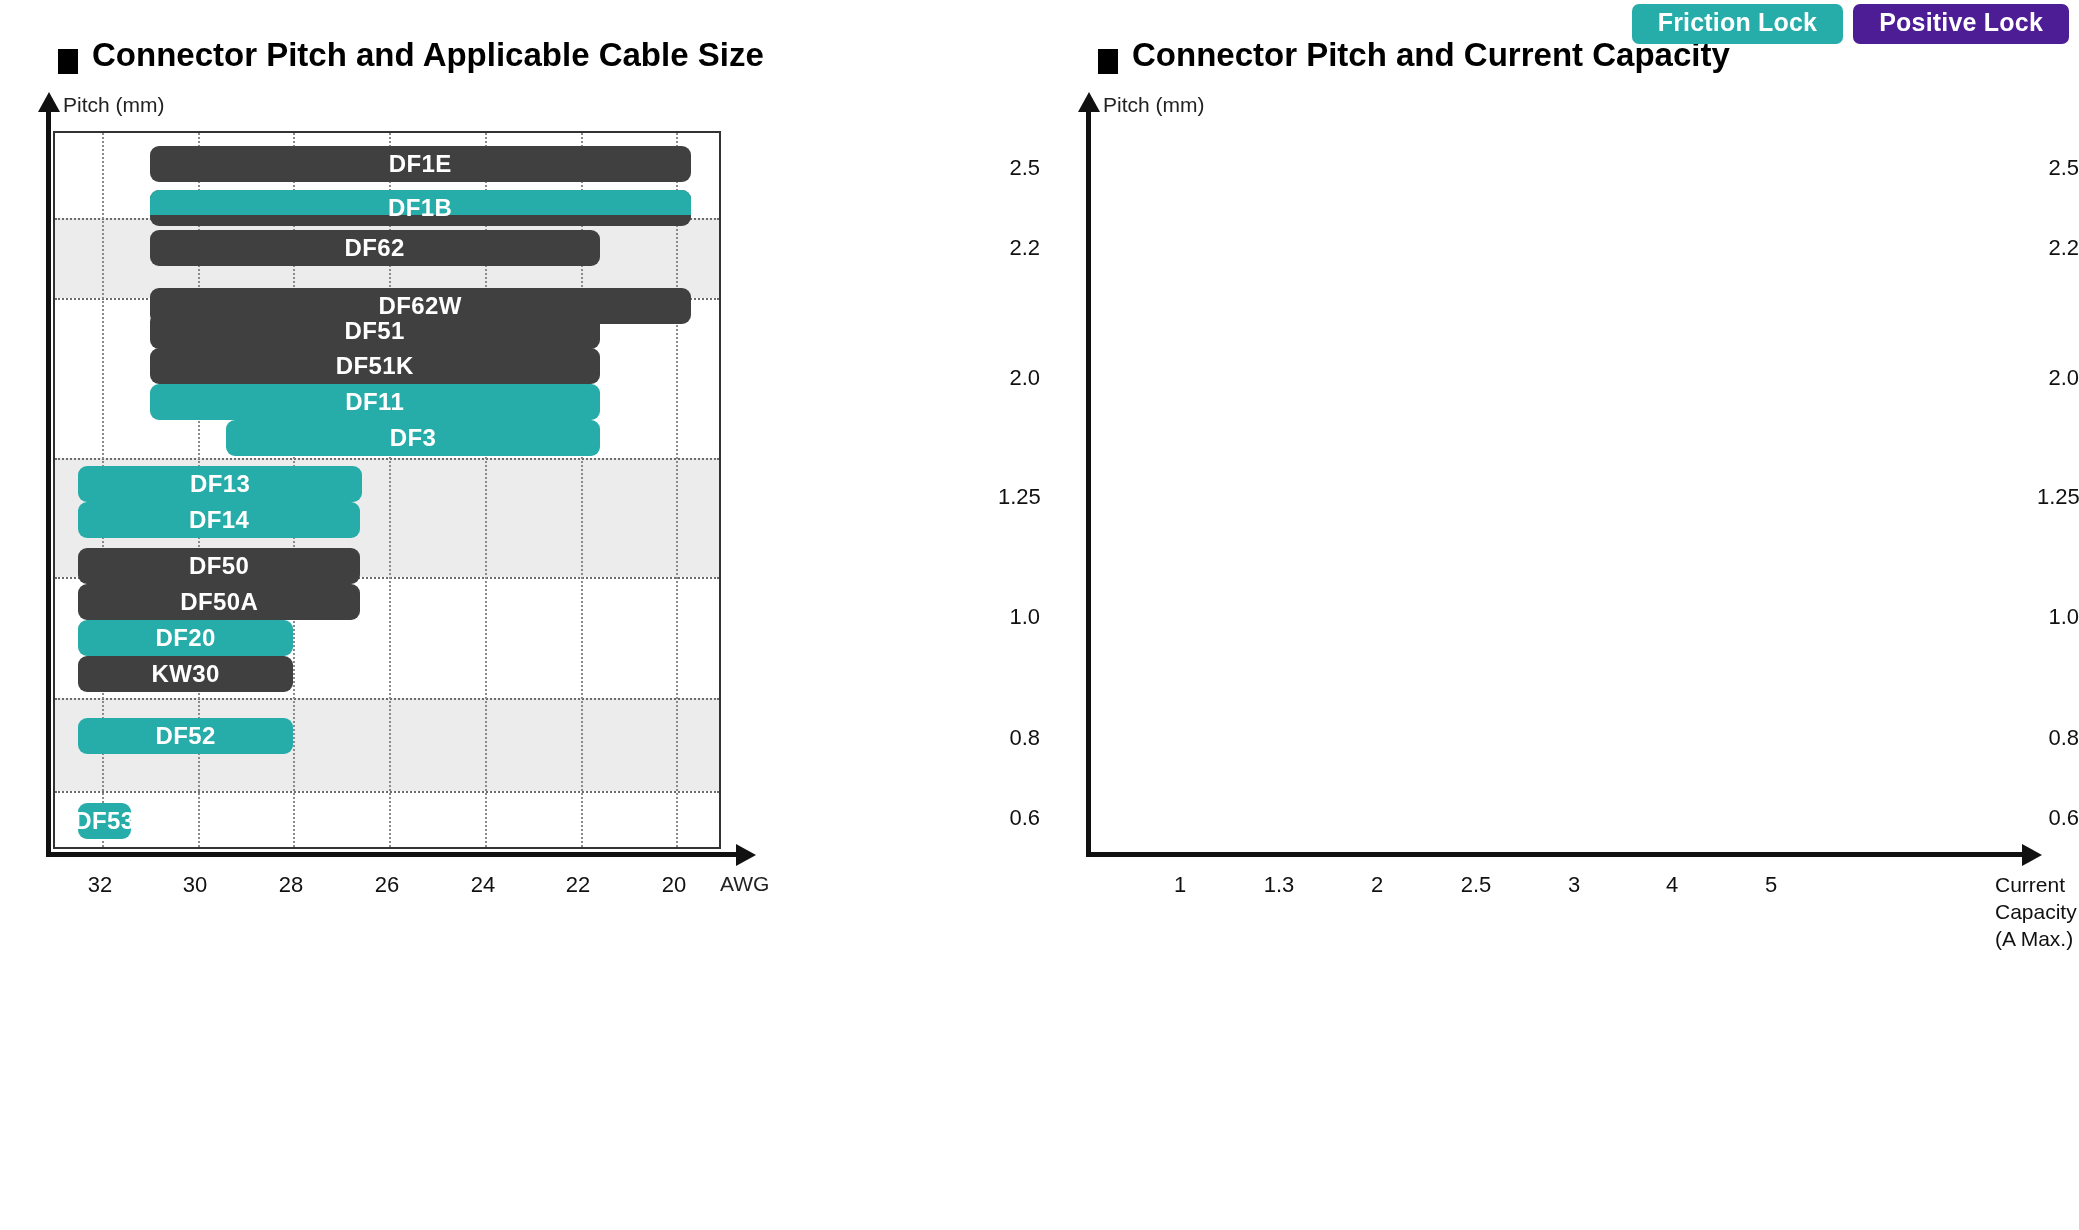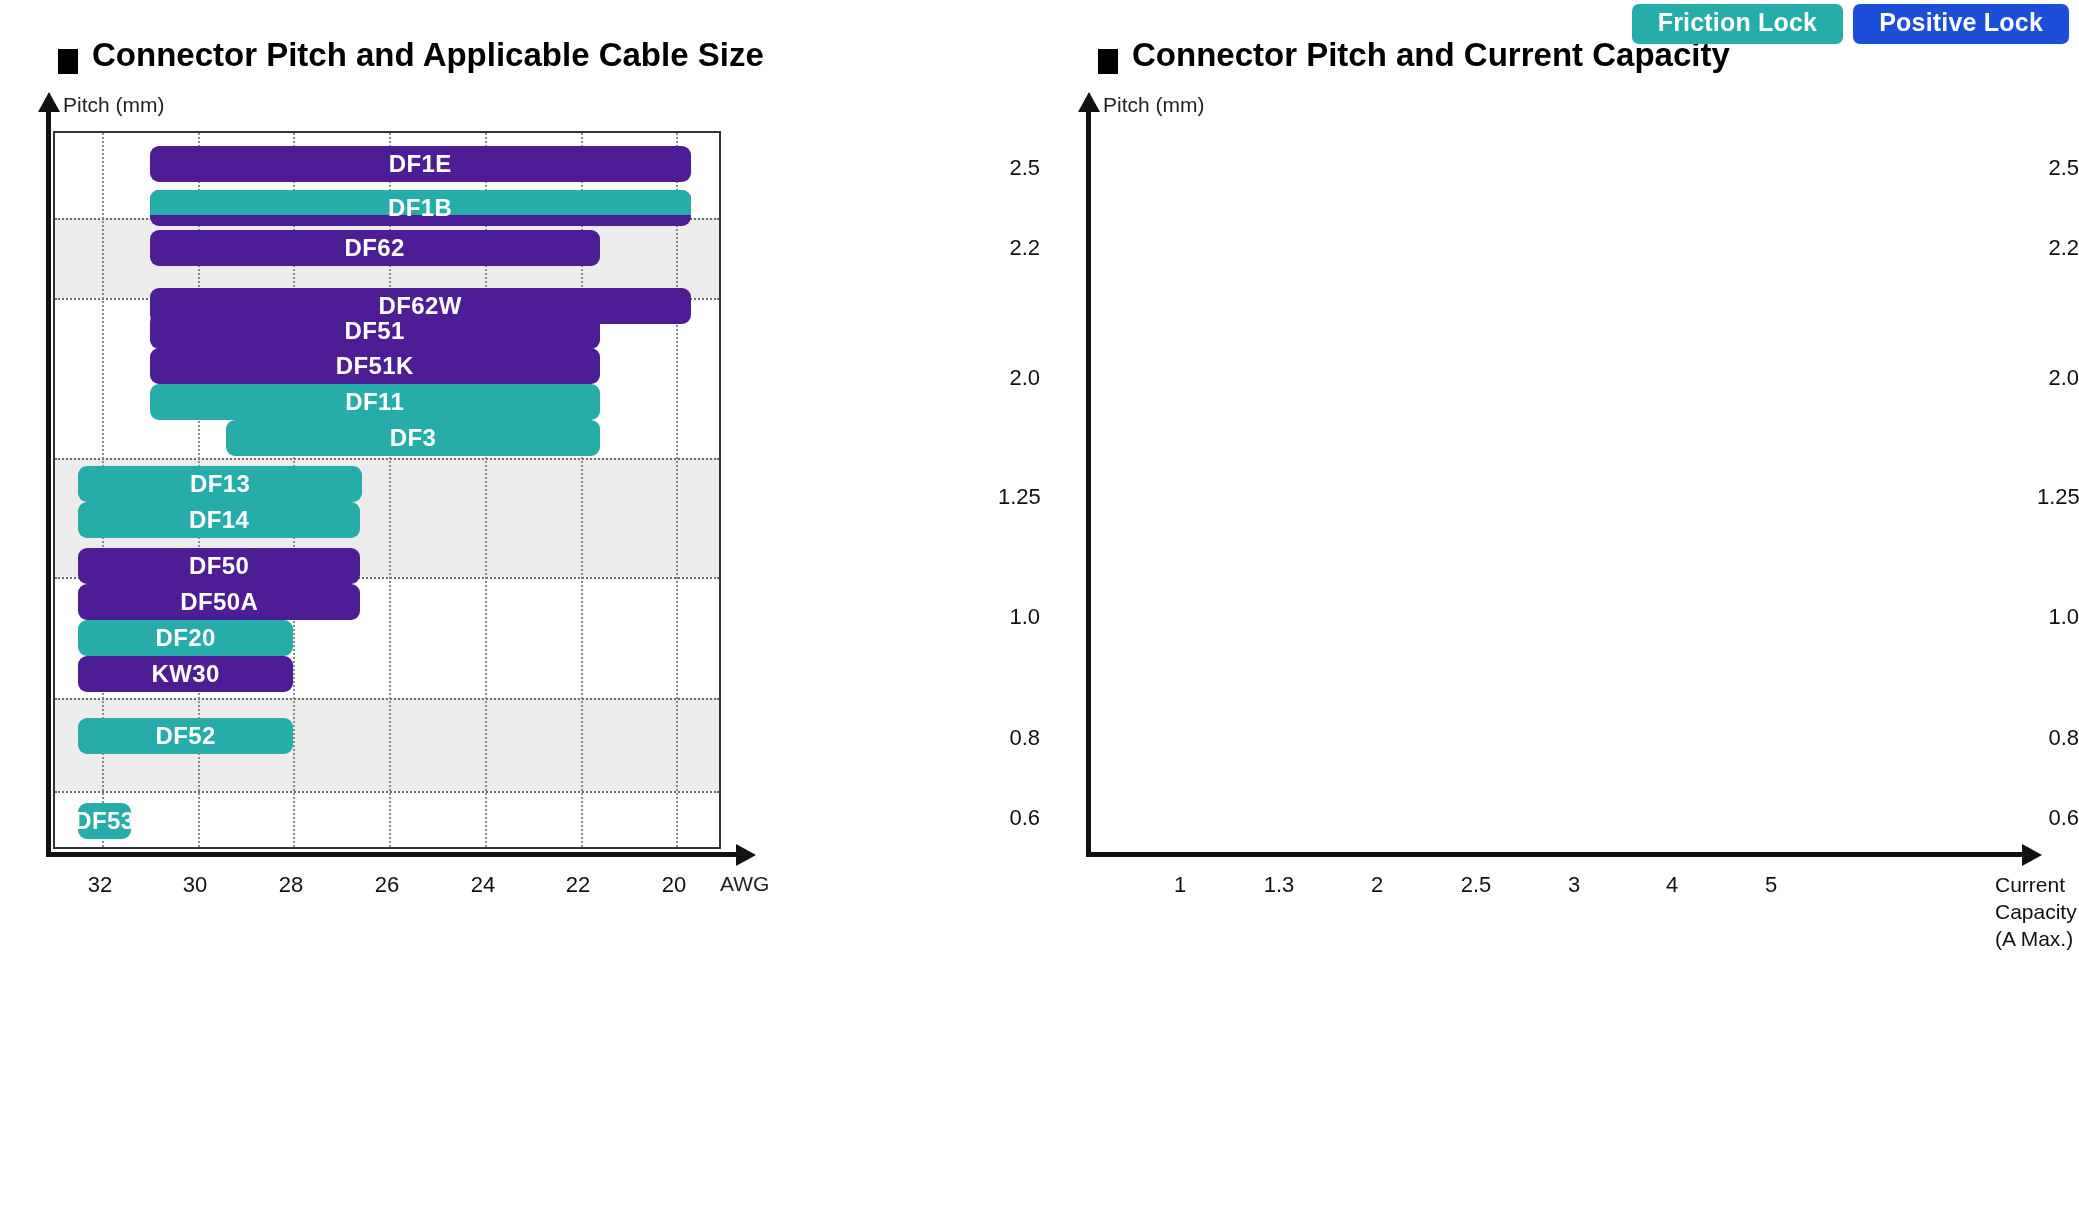--- a/index.html
+++ b/index.html
@@ -28,21 +28,21 @@
     color: #ffffff;
     font-size: 25px;
     font-weight: 600;
     padding: 5px 26px 7px 26px;
     border-radius: 7px;
     letter-spacing: .2px;
     line-height: 1.1;
     white-space: nowrap;
   }
   .lg-friction { background: #26ada9; }
-  .lg-positive { background: #1d4ed8; }
+  .lg-positive { background: #4c1d95; }
 
   
   .panel { position: absolute; top: 0; height: 1230px; }
   #panel-left  { left: 0px;    width: 1040px; }
   #panel-right { left: 1040px; width: 1039px; }
 
   .panel-title {
     position: absolute;
     top: 36px;
     left: 58px;
@@ -143,21 +143,21 @@
     display: flex;
     align-items: center;
     justify-content: center;
     color: #ffffff;
     font-size: 24px;
     font-weight: 700;
     letter-spacing: .4px;
     overflow: hidden;
   }
   .bar.friction { background: #26ada9; }
-  .bar.positive { background: #4c1d95; text-align: center; }
+  .bar.positive { background: #404040; text-align: center; }
   .bar-label { position: relative; z-index: 3; }
   .bar-stripe {
     position: absolute;
     left: 0; right: 0;
     z-index: 1;
   }
 
   .axis-unit {
     position: absolute;
     font-size: 21px;

